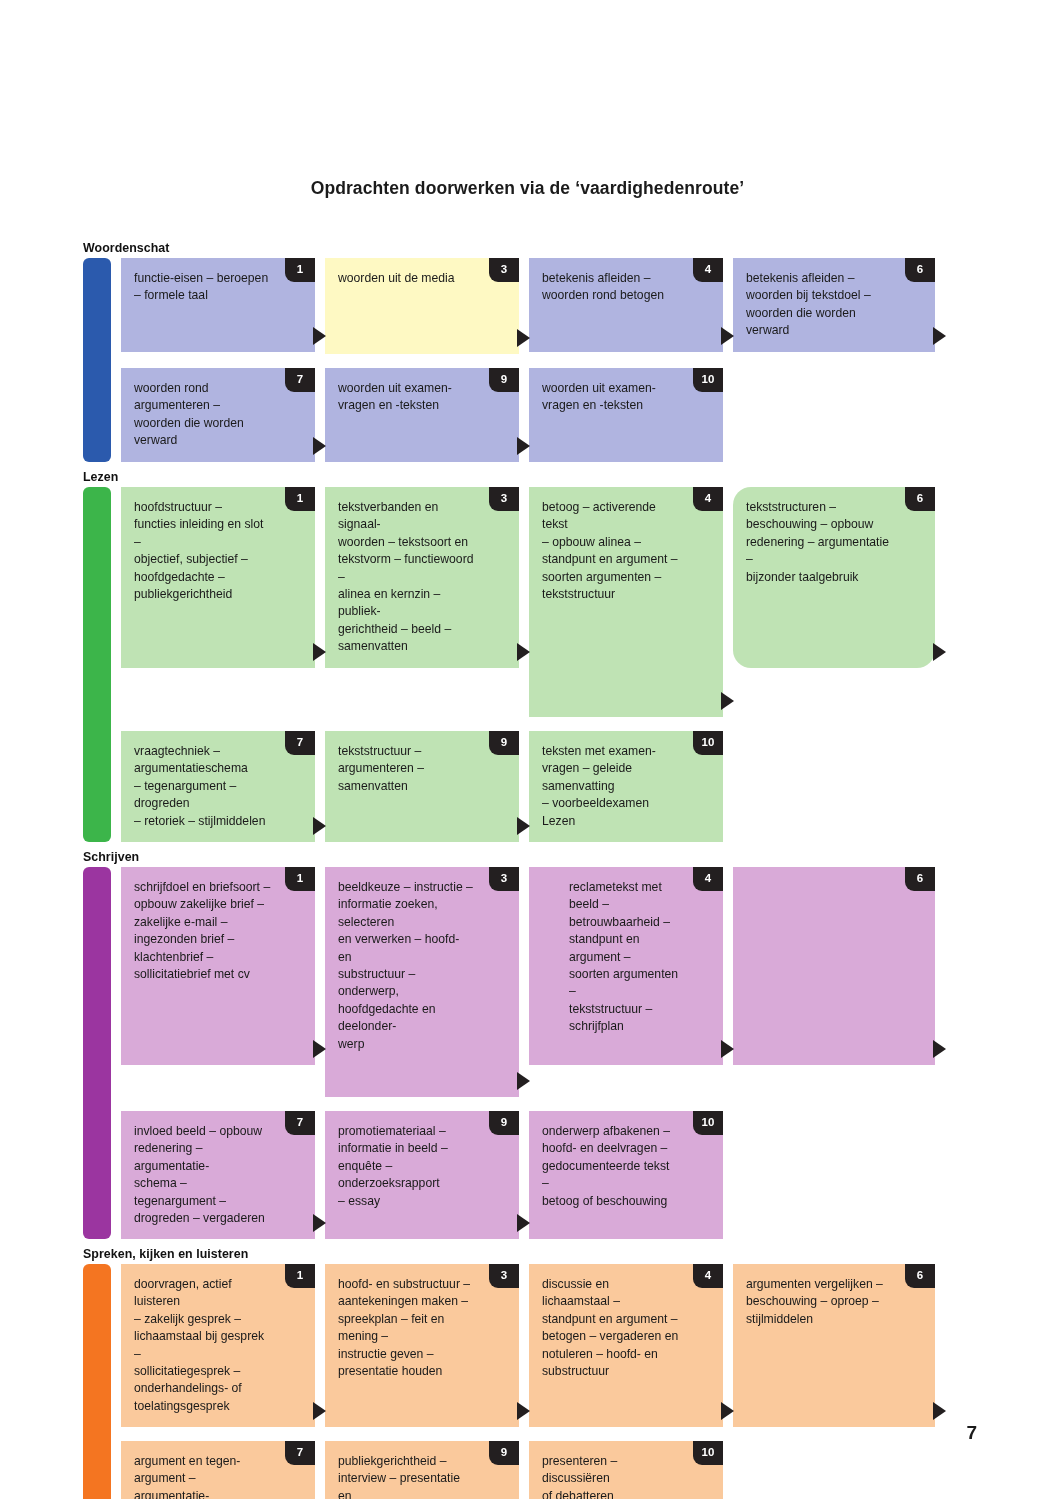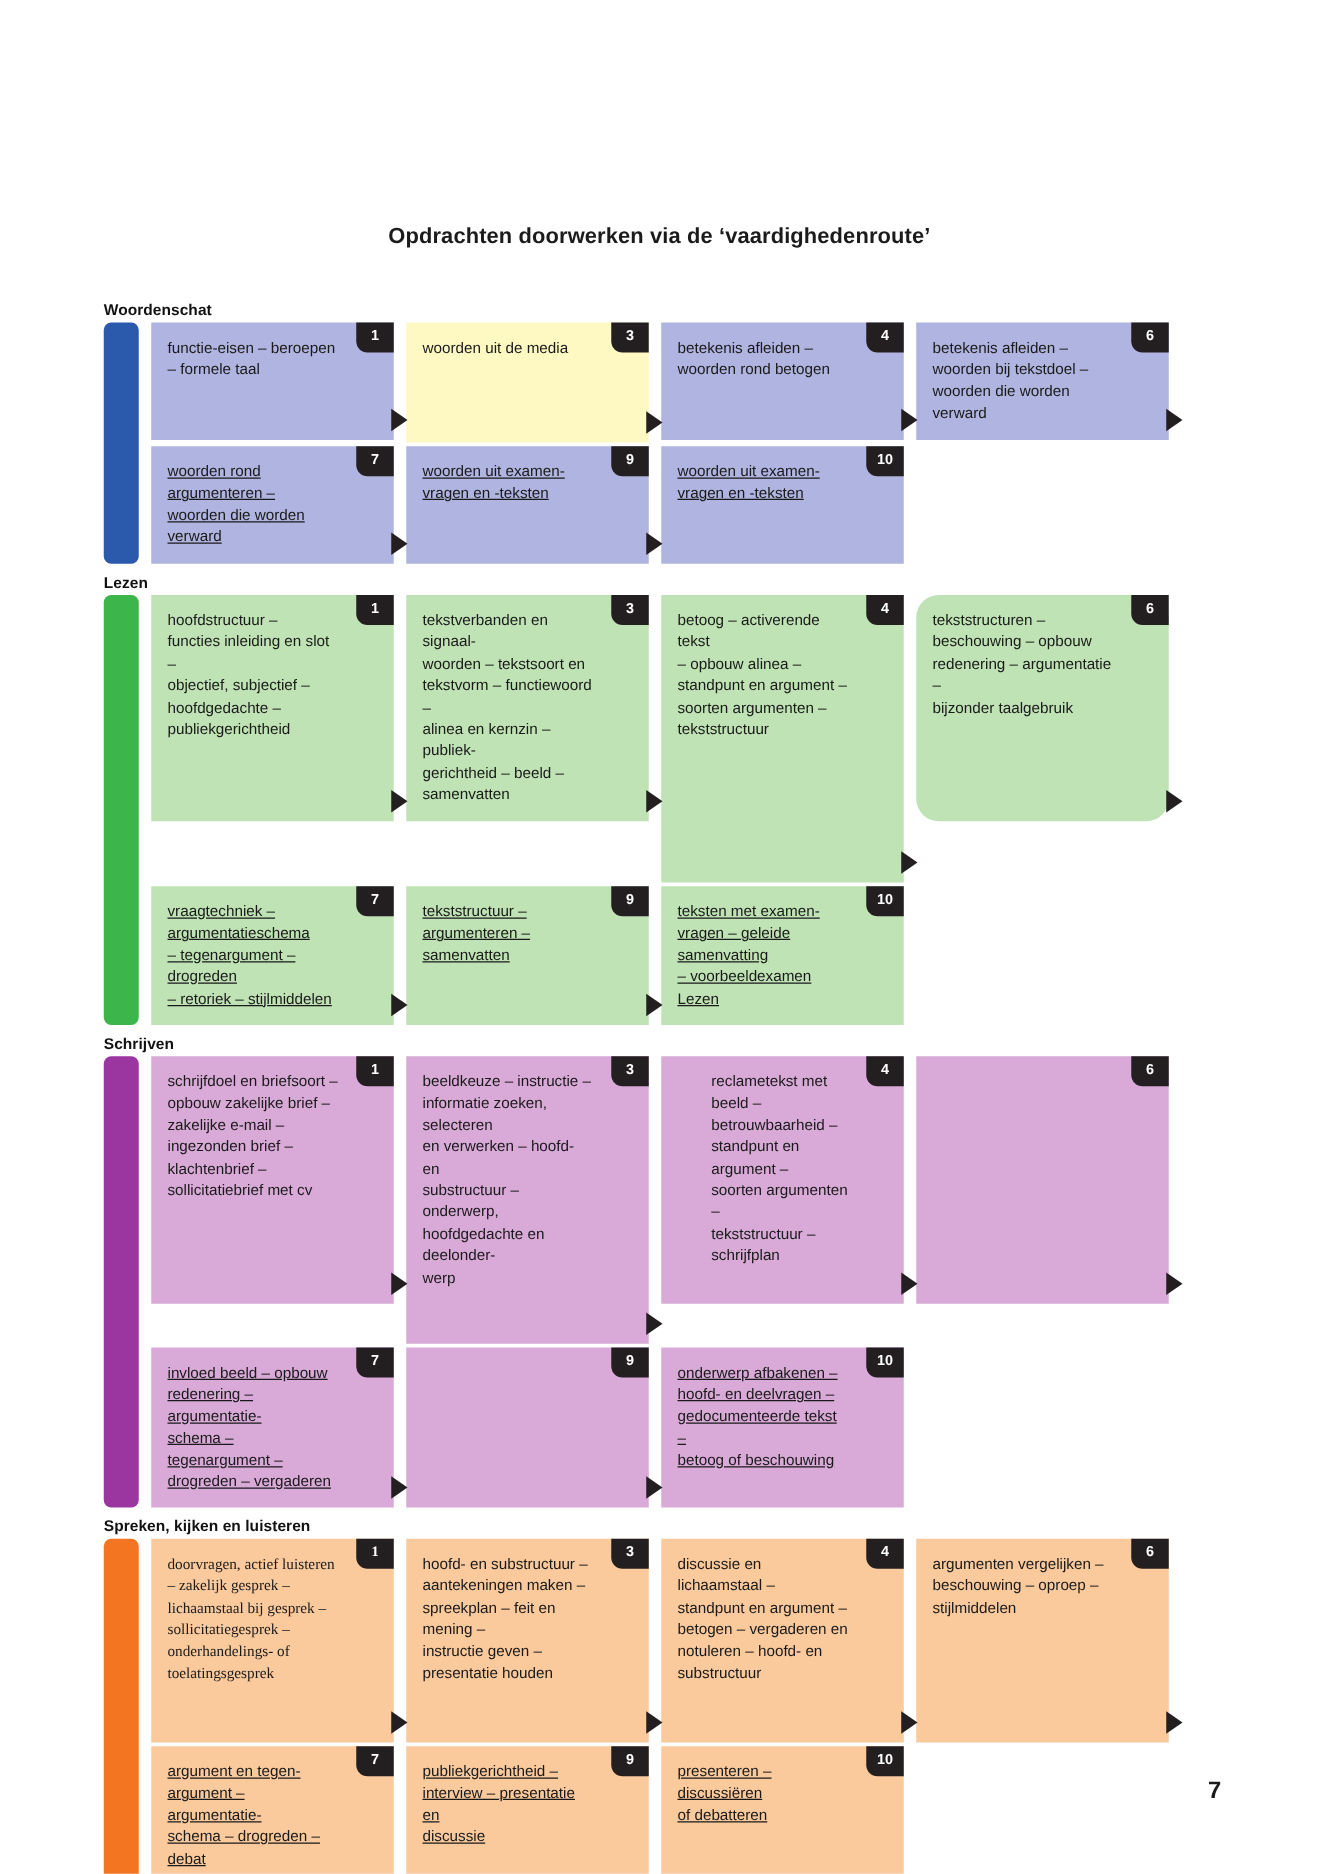--- a/index.html
+++ b/index.html
@@ -68,22 +68,21 @@
     width: 28px;
     border-radius: 6px;
   }
 
   .row {
     position: relative;
     display: flex;
     gap: 10px;
   }
   .row + .row {
-    margin-top: 3px;
-    text-decoration: underline;
+    margin-top: 14px;
   }
 
   
   .box {
     position: relative;
     box-sizing: border-box;
     padding: 12px 14px 12px 13px;
     font-size: 12.2px;
     line-height: 17.4px;
     color: #1a1a1a;
@@ -329,40 +328,44 @@
           <div class="row">
             <div class="box c4" style="background: rgb(217, 170, 216); height: 128px;">
               <span class="box-text">invloed beeld – opbouw
 redenering – argumentatie-
 schema – tegenargument –
 drogreden – vergaderen</span>
               <div class="badge">7</div>
               <div class="arrow"></div>
             </div>
             <div class="box c4" style="background: rgb(217, 170, 216); height: 128px;">
+              <span class="box-text">promotiemateriaal –
+informatie in beeld –
+enquête – onderzoeksrapport
+– essay</span>
               <div class="badge">9</div>
               <div class="arrow"></div>
             </div>
             <div class="box c4" style="background: rgb(217, 170, 216); height: 128px;">
               <span class="box-text">onderwerp afbakenen –
 hoofd- en deelvragen –
 gedocumenteerde tekst –
 betoog of beschouwing</span>
               <div class="badge">10</div>
             </div>
             <div class="box c4 last spacer-box" style="height: 128px;"></div>
           </div>
         </div>
       </div>
       <div class="section" style="margin-bottom: 7px;">
         <div class="section-label">Spreken, kijken en luisteren</div>
         <div class="section-body">
           <div class="sidebar-bar" style="background: rgb(244, 117, 33);"></div>
           <div class="row">
-            <div class="box c4" style="background: rgb(250, 201, 156); height: 163px; font-family: Liberation Serif, serif;">
+            <div class="box c4" style="background: rgb(250, 201, 156); height: 163px;">
               <span class="box-text">doorvragen, actief luisteren
 – zakelijk gesprek –
 lichaamstaal bij gesprek –
 sollicitatiegesprek –
 onderhandelings- of
 toelatingsgesprek</span>
               <div class="badge">1</div>
               <div class="arrow"></div>
             </div>
             <div class="box c4" style="background: rgb(250, 201, 156); height: 163px;">

